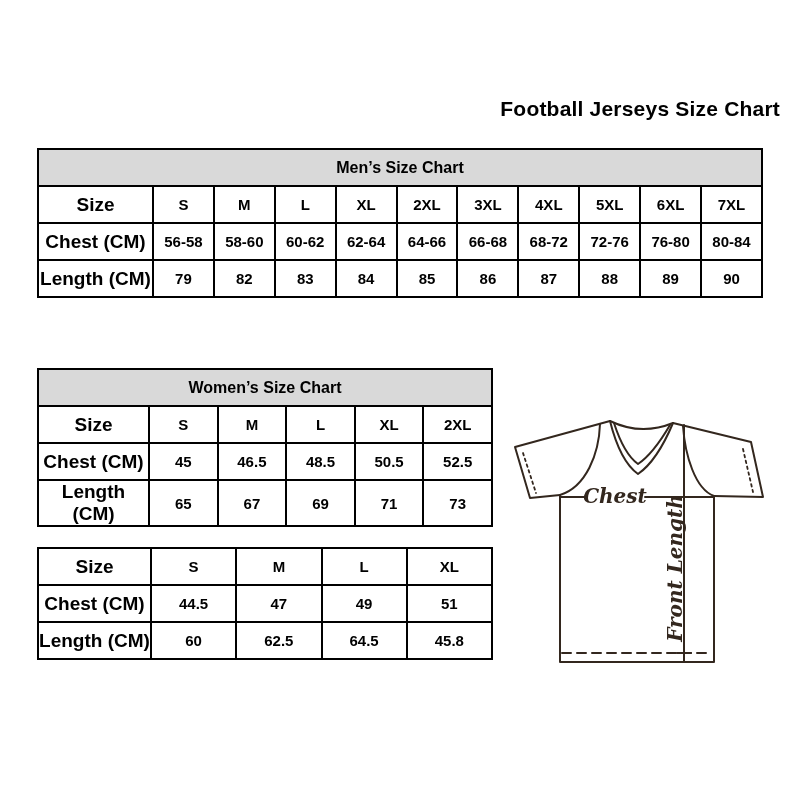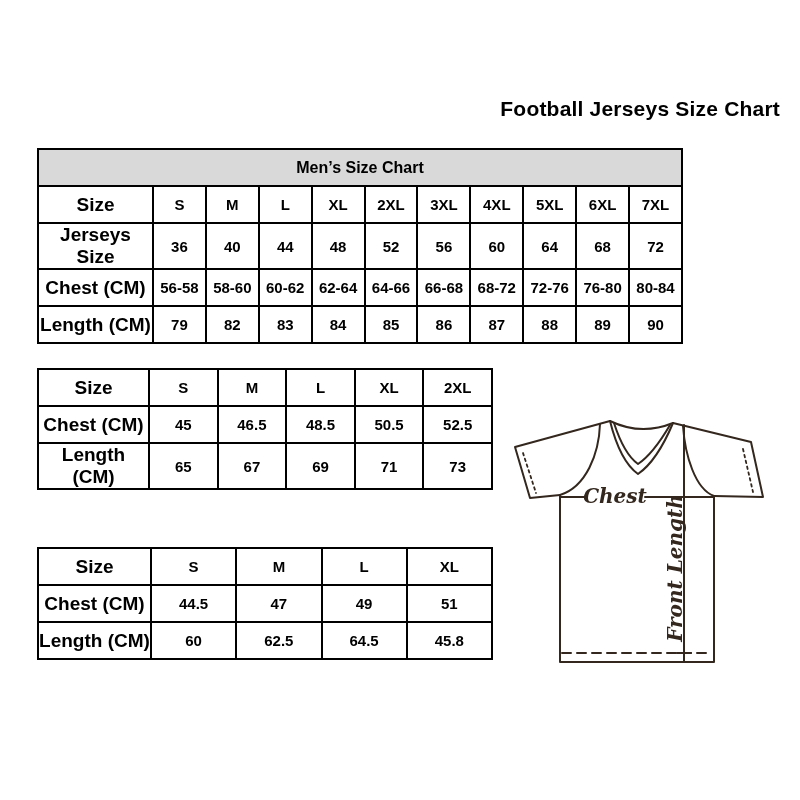--- a/index.html
+++ b/index.html
@@ -8,21 +8,21 @@
 
   .title { position:absolute; top:97px; left:0; width:780px; text-align:right;
            font-size:21px; font-weight:bold; color:#000; letter-spacing:0.2px; }
 
   table { border-collapse:collapse; position:absolute; table-layout:fixed; background:#fff; }
   td, th { border:2px solid #000; font-size:15px; font-weight:bold; color:#000;
            text-align:center; vertical-align:middle; height:37px; padding:0; overflow:hidden; }
   th.band { background:#d9d9d9; font-size:16px; }
   td.lbl { font-size:19px; }
 
-  #men   { left:37px; top:148px; width:646px;border-radius:28px; }
+  #men   { left:37px; top:148px; width:726px;border-radius:28px; }
   #men   col.c0 { width:115px; }
   #women { left:37px; top:368px; width:456px; }
   #women col.c0 { width:111px; }
   #youth { left:37px; top:547px; width:456px; }
   #youth col.c0 { width:113px; }
 
   svg.jersey { position:absolute; left:496px; top:398px; }
 </style>
 </head>
 <body>
@@ -56,33 +56,20 @@
       <td>L</td>
       <td>XL</td>
       <td>2XL</td>
       <td>3XL</td>
       <td>4XL</td>
       <td>5XL</td>
       <td>6XL</td>
       <td>7XL</td>
     </tr>
     <tr>
-      <td class="lbl">Jerseys Size</td>
-      <td>36</td>
-      <td>40</td>
-      <td>44</td>
-      <td>48</td>
-      <td>52</td>
-      <td>56</td>
-      <td>60</td>
-      <td>64</td>
-      <td>68</td>
-      <td>72</td>
-    </tr>
-    <tr>
       <td class="lbl">Chest (CM)</td>
       <td>56-58</td>
       <td>58-60</td>
       <td>60-62</td>
       <td>62-64</td>
       <td>64-66</td>
       <td>66-68</td>
       <td>68-72</td>
       <td>72-76</td>
       <td>76-80</td>
@@ -107,20 +94,23 @@
   <table id="women">
     <colgroup>
         <col class="c0">
         <col>
         <col>
         <col>
         <col>
         <col>
       </colgroup>
     <tbody>
+        <tr>
+      <th class="band" colspan="6">Women’s Size Chart</th>
+    </tr>
     <tr>
       <td class="lbl">Size</td>
       <td>S</td>
       <td>M</td>
       <td>L</td>
       <td>XL</td>
       <td>2XL</td>
     </tr>
     <tr>
       <td class="lbl">Chest (CM)</td>

